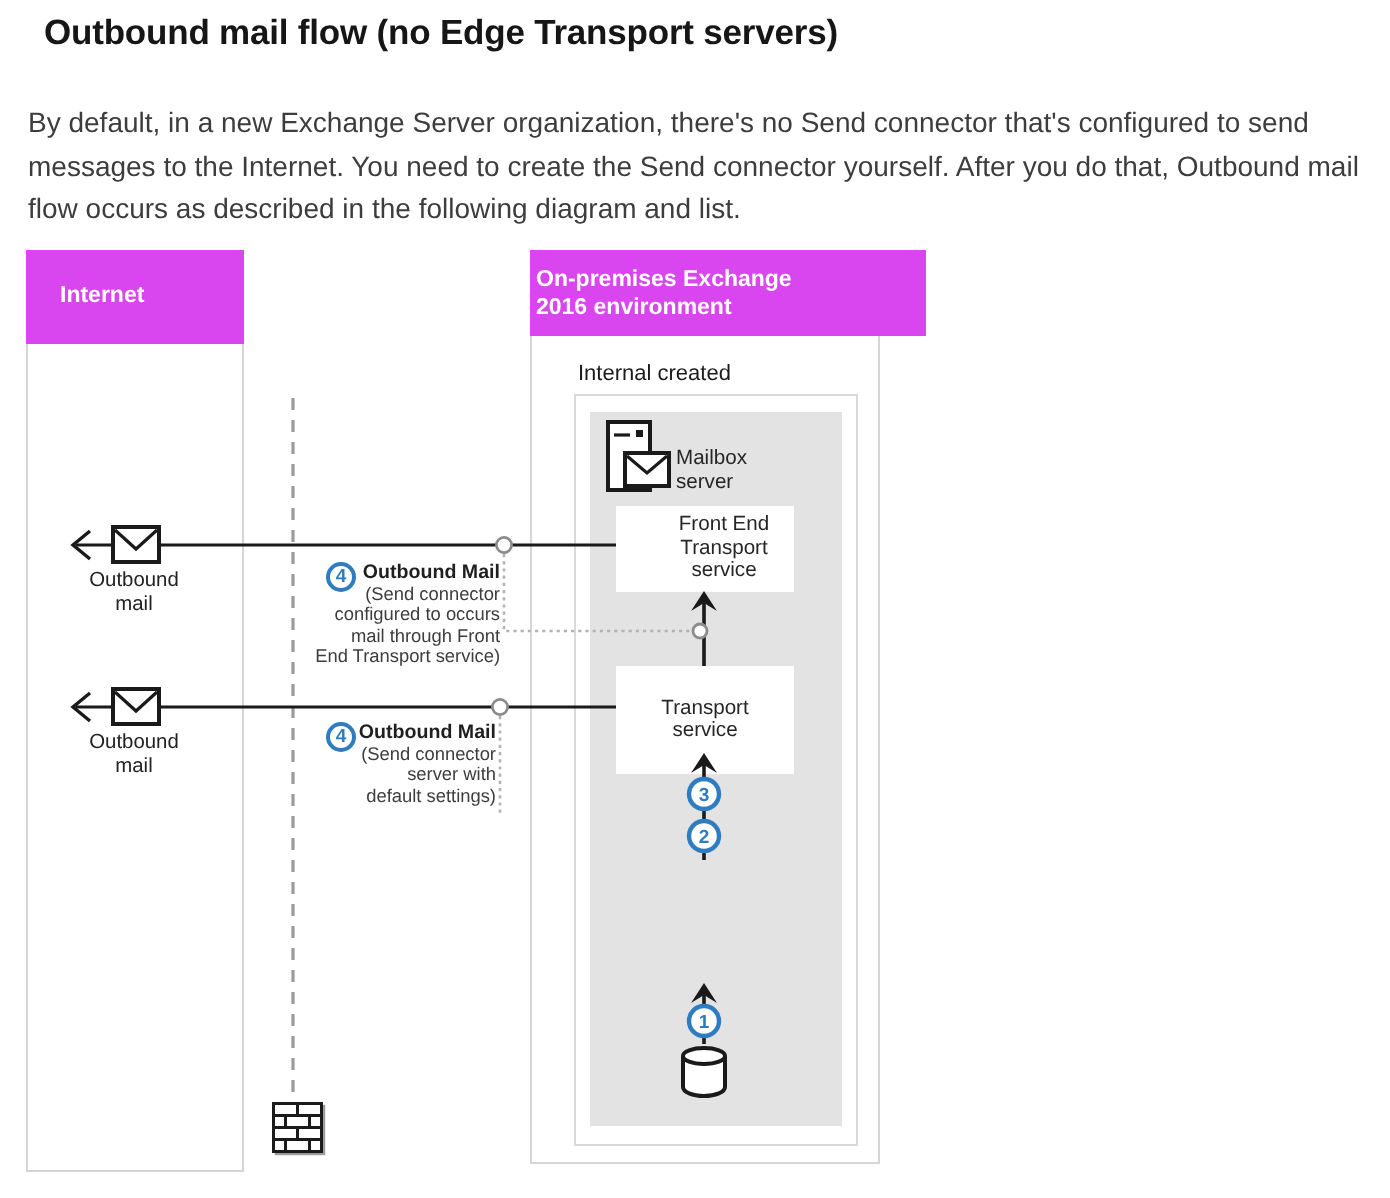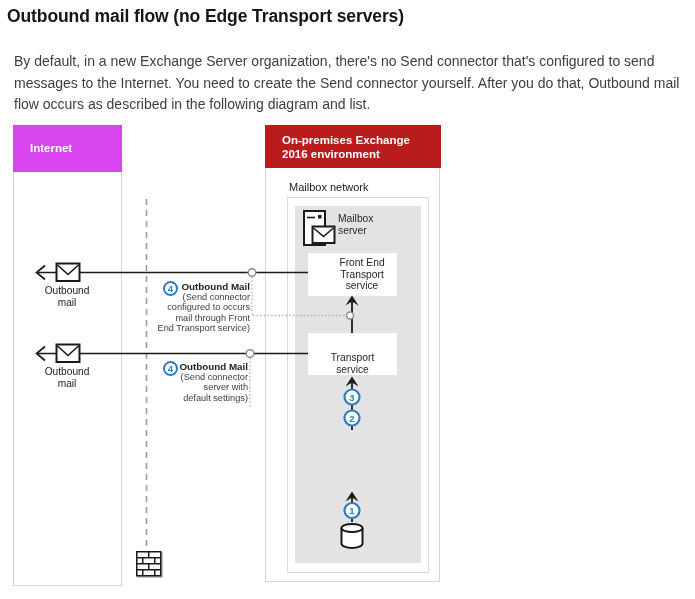--- a/index.html
+++ b/index.html
@@ -1,45 +1,45 @@
 <!DOCTYPE html>
 <html><head>
 <meta charset="utf-8">
 <style>
   html,body{margin:0;padding:0;background:#fff;}
   body{font-family:"Liberation Sans",sans-serif;-webkit-font-smoothing:antialiased;}
   #stage{position:relative;width:695px;height:599px;background:#fff;overflow:hidden;}
   .abs{position:absolute;}
 
-  h2.page-title{position:absolute;left:7px;top:6px;margin:0;font-size:17.5px;font-weight:700;color:#161616;letter-spacing:-0.1px;}
+  h2.page-title{position:absolute;left:22px;top:6px;margin:0;font-size:17.5px;font-weight:700;color:#161616;letter-spacing:-0.1px;}
   .intro{position:absolute;left:14px;top:37px;width:672px;font-size:14px;line-height:21.5px;color:#3d3d3d;}
 
   
   .internet-box{left:13px;top:125px;width:109px;height:461px;border:1px solid #d4d4d4;background:#fff;box-sizing:border-box;}
   .internet-header{position:absolute;left:-1px;top:-1px;width:109px;height:47px;background:#d946ef;color:#fff;
       font-size:11.5px;font-weight:600;line-height:47px;padding-left:17px;box-sizing:border-box;}
 
   
   .exchange-box{left:265px;top:125px;width:175px;height:457px;border:1px solid #d6d6d6;background:#fff;box-sizing:border-box;}
-  .exchange-header{position:absolute;left:-1px;top:-1px;width:176px;height:43px;background:#b91c1c;box-sizing:border-box;
-      color:#fff;font-size:11.5px;font-weight:600;line-height:14px;padding:8px 10px 0 17px;}
+  .exchange-header{position:absolute;left:-1px;top:-1px;width:198px;height:43px;background:#d946ef;box-sizing:border-box;
+      color:#fff;font-size:11.5px;font-weight:600;line-height:14px;padding:8px 10px 0 3px;}
   .exchange-header .hdr-text{display:block;width:136px;}
 
   .internal-network-label{left:289px;top:181px;font-size:11px;color:#1a1a1a;}
   .inner-box{left:287px;top:197px;width:142px;height:376px;border:1px solid #d9d9d9;background:#fff;box-sizing:border-box;}
   .gray-panel{left:295px;top:206px;width:126px;height:357px;background:#e3e3e3;}
 
   .service-box{left:308px;width:89px;background:#fff;display:flex;align-items:center;justify-content:center;
       text-align:center;font-size:10.3px;line-height:11.5px;color:#262626;}
   .svc-fet{top:253px;height:43px;justify-content:flex-end;}
-  .svc-transport{top:333px;height:42px;align-items:flex-end;}
+  .svc-transport{top:333px;height:54px;}
   .svc-mts{top:432px;height:58px;}
   .service-box span{display:block;width:70px;}
 
-  .mailbox-server-label{left:338px;top:213px;width:55px;font-size:10.3px;line-height:11.5px;color:#262626;}
+  .mailbox-server-label{left:338px;top:224px;width:55px;font-size:10.3px;line-height:11.5px;color:#262626;}
 
   .outbound-label{width:62px;text-align:center;font-size:10.2px;line-height:11.5px;color:#222;}
   .outbound-1{left:36px;top:285px;}
   .outbound-2{left:36px;top:366px;}
 
   .callout-circle{width:15px;height:15px;box-sizing:border-box;border:2px solid #2e7cc1;border-radius:50%;
       background:#fff;color:#2e7cc1;font-size:9.5px;font-weight:700;text-align:center;line-height:11px;}
   .co-circle-1{left:163px;top:281px;}
   .co-circle-2{left:163px;top:361px;}
 
@@ -62,21 +62,21 @@
   <div class="abs internet-box">
     <div class="internet-header">Internet</div>
   </div>
 
   <div class="abs exchange-box">
     <div class="exchange-header">
       <span class="hdr-text">On-premises Exchange 2016 environment</span>
     </div>
   </div>
 
-  <div class="abs internal-network-label">Mailbox network</div>
+  <div class="abs internal-network-label">Internal created</div>
   <div class="abs inner-box"></div>
   <div class="abs gray-panel"></div>
 
   <div class="abs service-box svc-fet">
     <span>Front End Transport service</span>
   </div>
   <div class="abs service-box svc-transport">
     <span>Transport service</span>
   </div>
 

